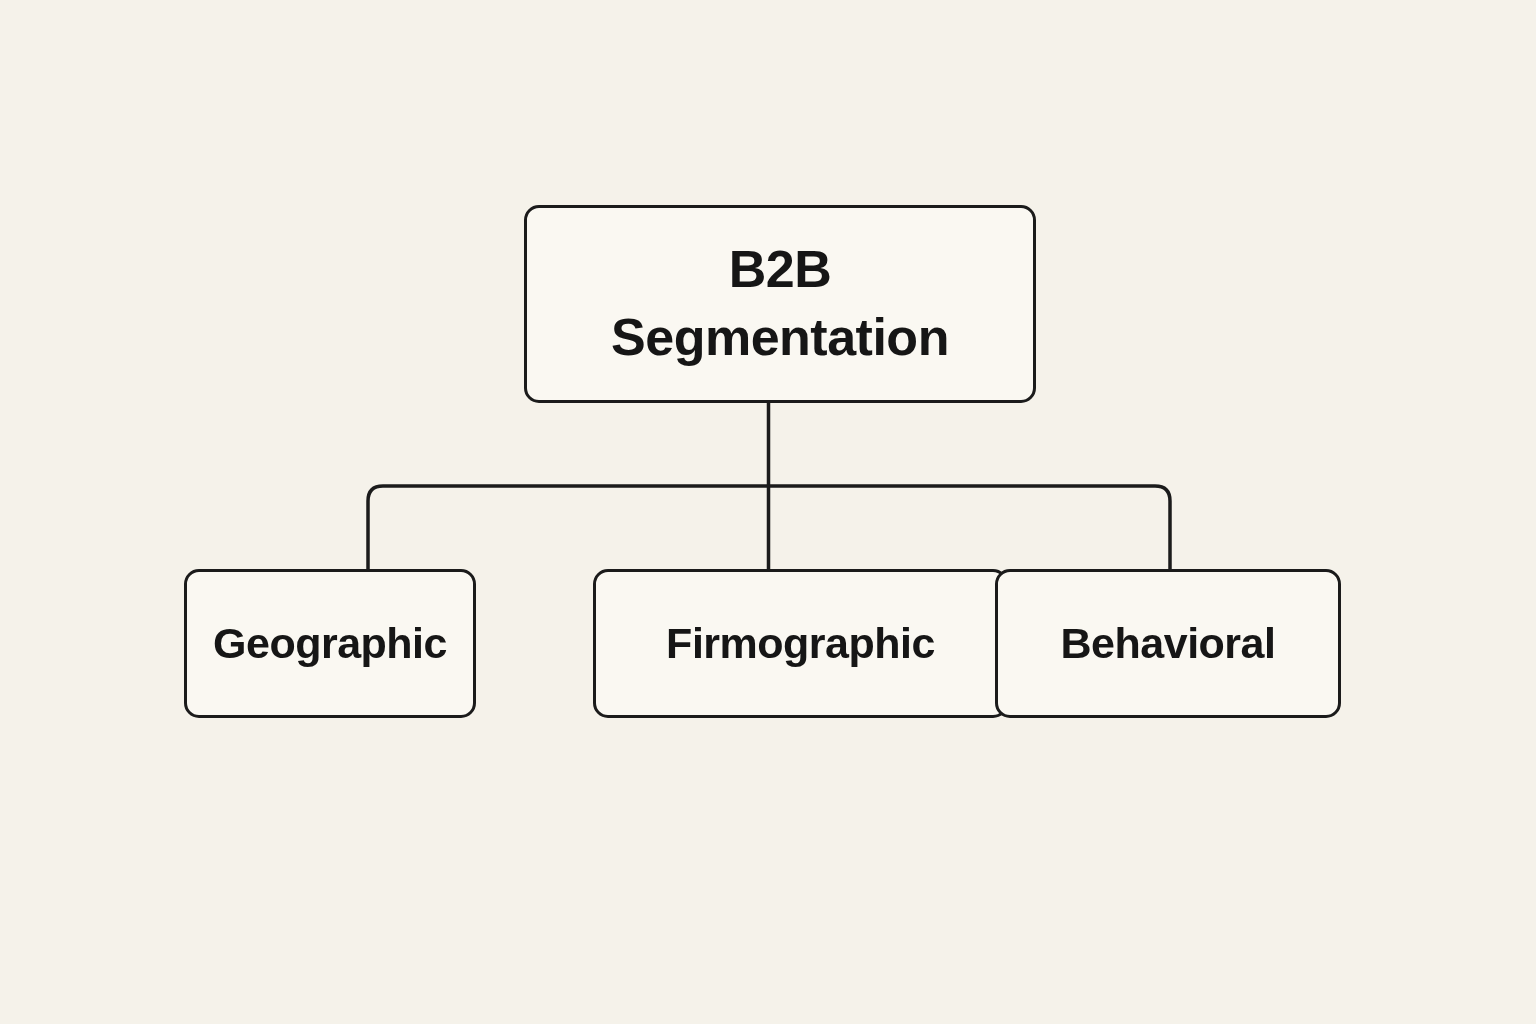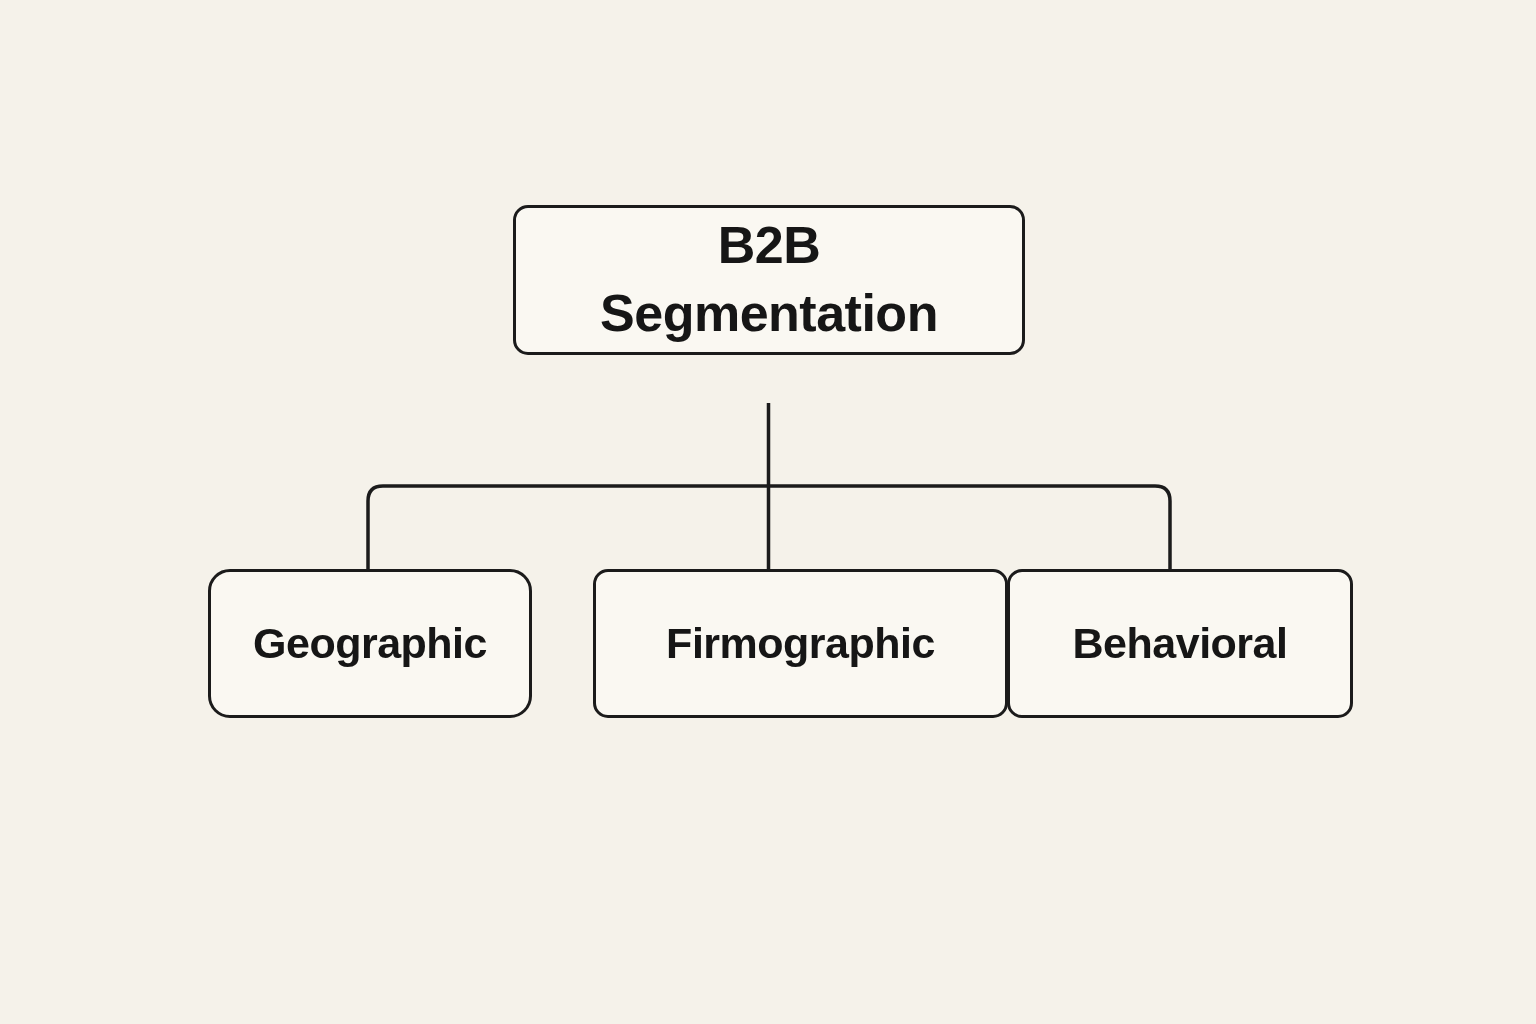--- a/index.html
+++ b/index.html
@@ -45,41 +45,41 @@
     justify-content: center;
     text-align: center;
     color: var(--text);
   }
   .node-label {
     font-weight: 700;
     color: var(--text);
     letter-spacing: -0.5px;
   }
   .node.root {
-    left: 513px;
+    left: 524px;
     top: 205px;
     width: 512px;
-    height: 150px;
+    height: 198px;
   }
   .node.root .node-label {
     font-size: 52px;
     line-height: 1.3;
     max-width: 420px; 
   }
   .node.child {
     top: 569px;
     height: 149px;
   }
   .node.child .node-label {
     font-size: 43px;
     white-space: nowrap;
   }
-  .node.child.geographic  { left: 208px;  width: 324px; border-radius: 22px; }
+  .node.child.geographic  { left: 184px;  width: 292px; }
   .node.child.firmographic{ left: 593px;  width: 415px; }
-  .node.child.behavioral  { left: 995px;  width: 346px; margin-left: 12px; }
+  .node.child.behavioral  { left: 995px;  width: 346px; }
 </style>
 </head>
 <body>
 
 <div class="canvas">
 
   <svg class="connectors" viewBox="0 0 1536 1024" xmlns="http://www.w3.org/2000/svg">
 
     <path d="M768.5 403 L768.5 569"></path>
 

